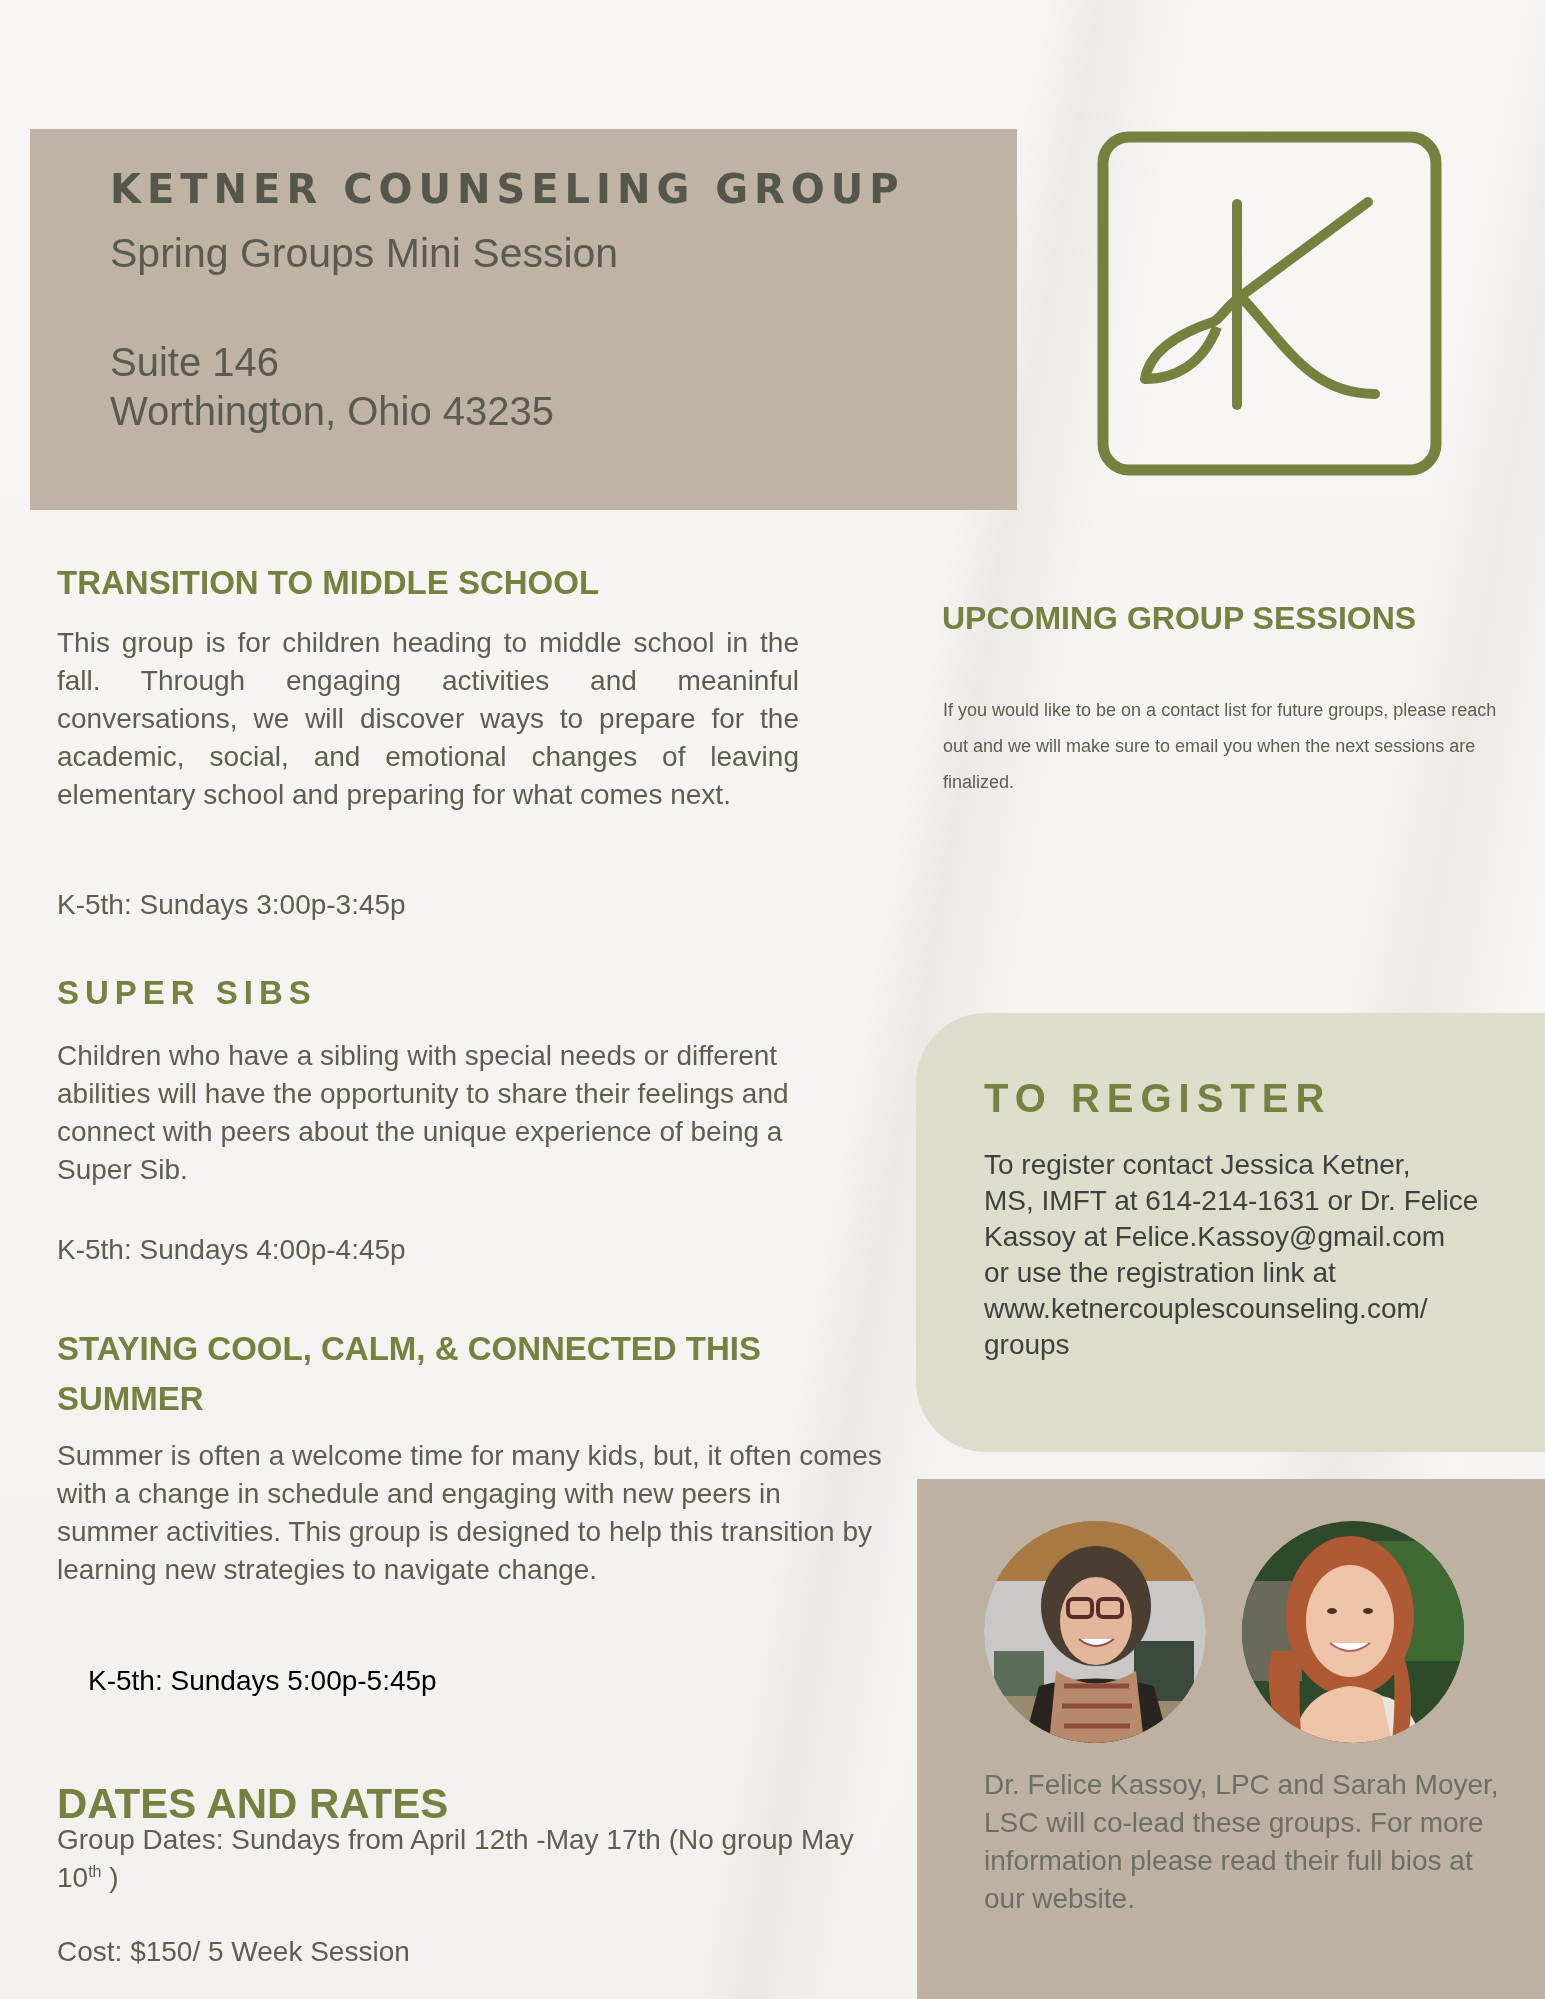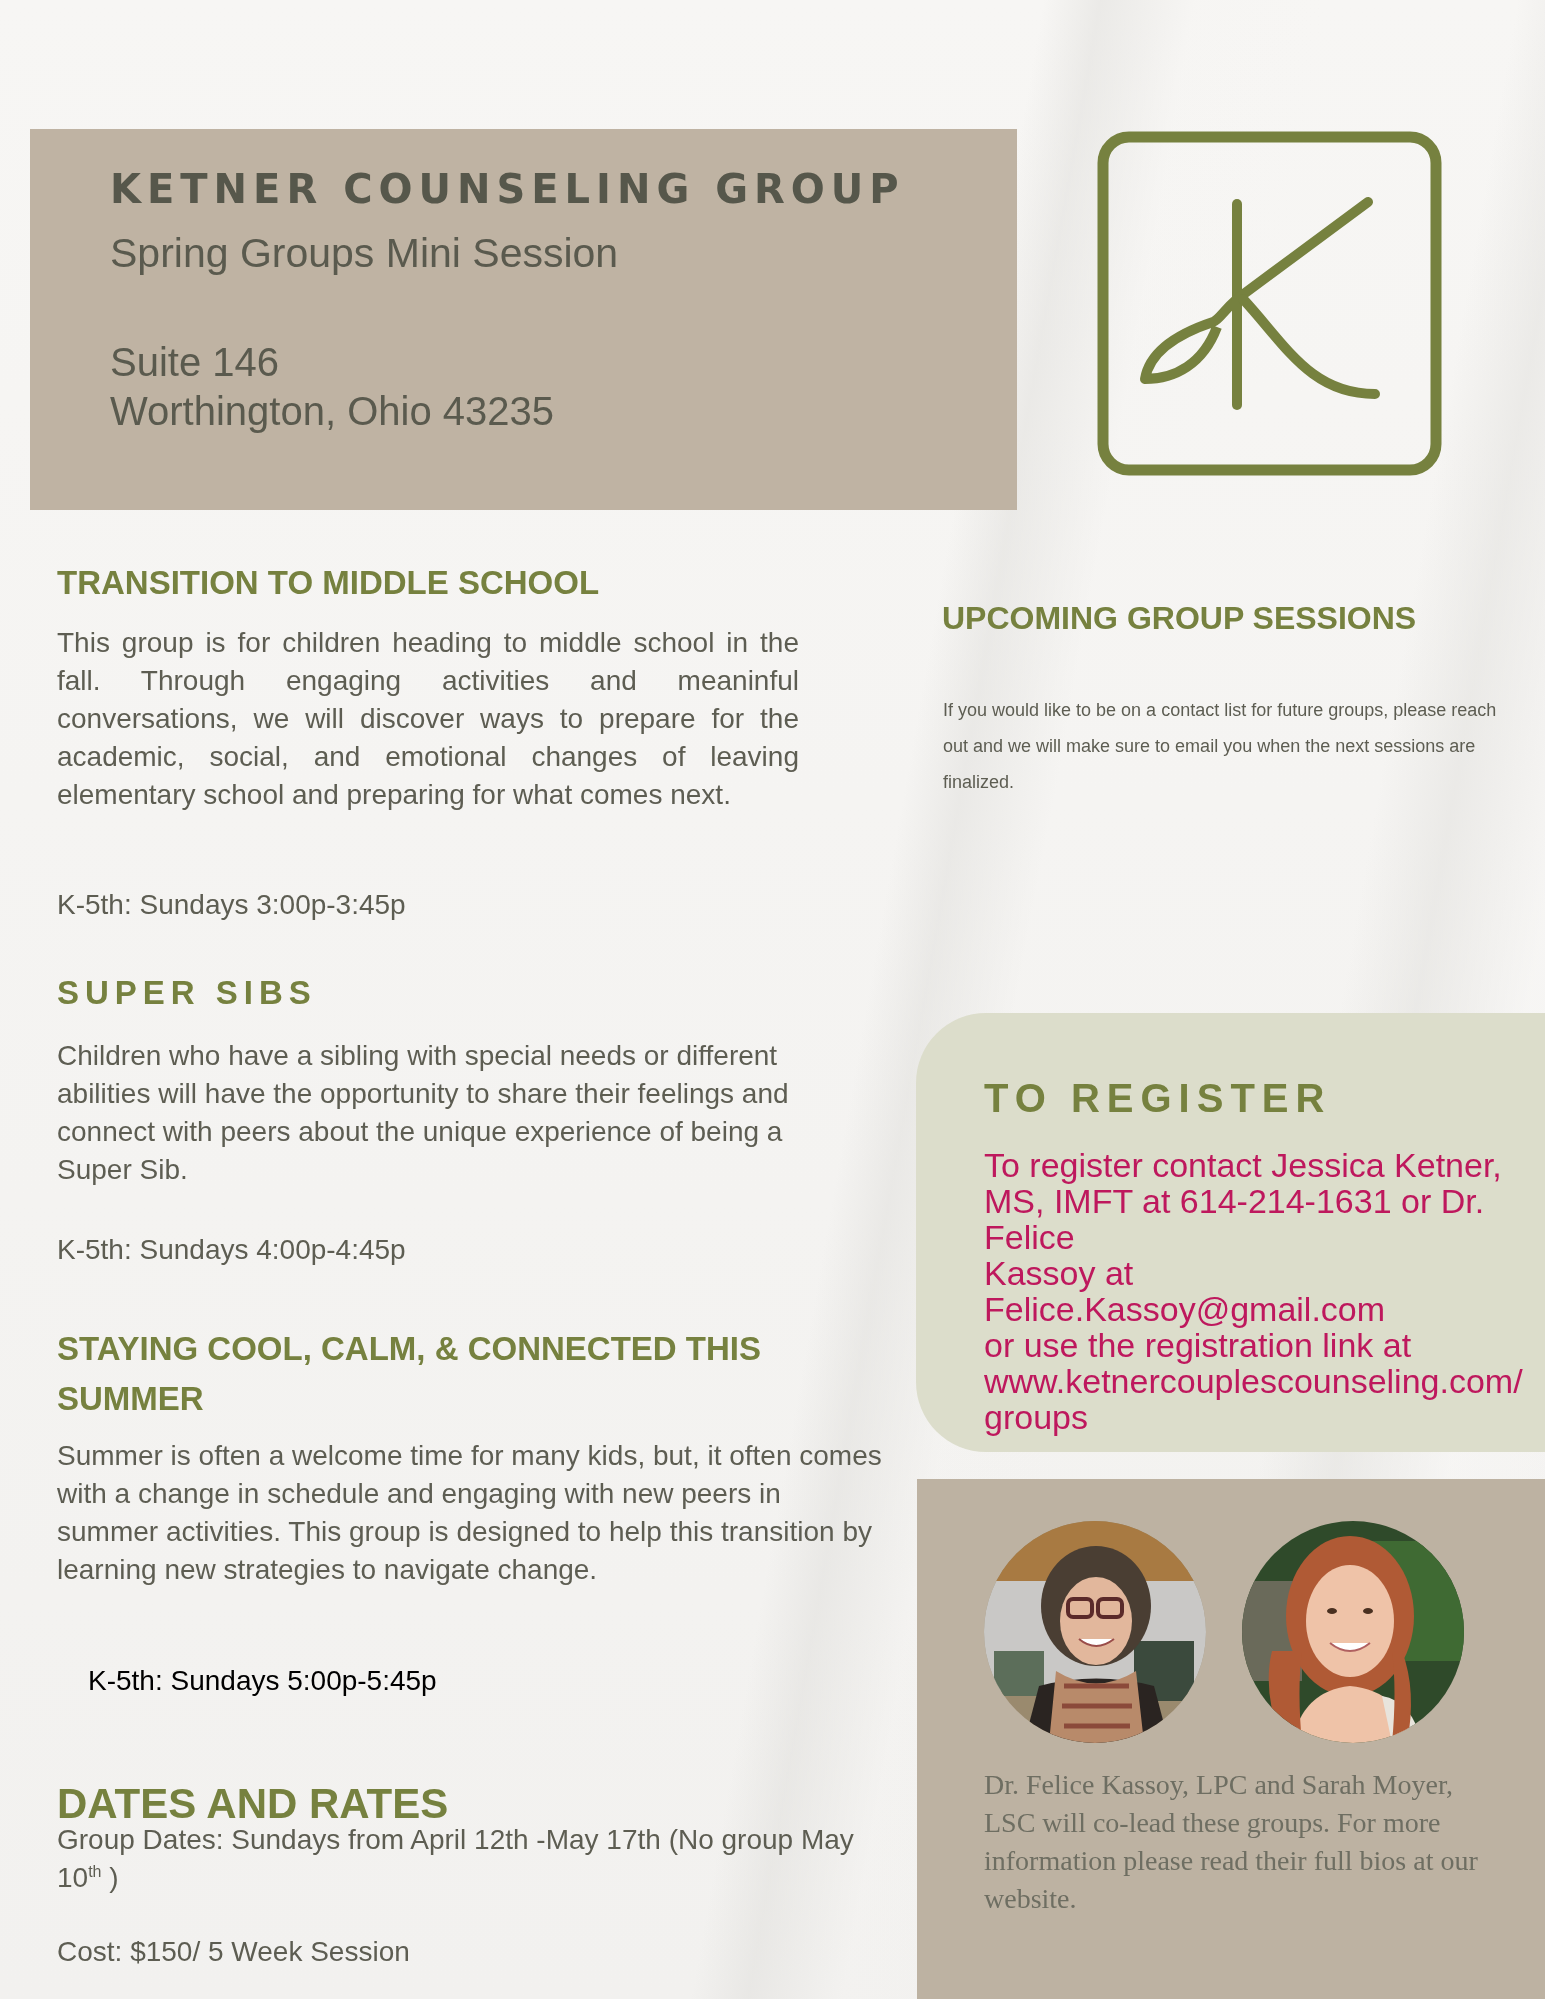--- a/index.html
+++ b/index.html
@@ -73,32 +73,32 @@
   
   .h-upcoming { left: 942px; top: 600px; font-size: 32px; }
   .b-upcoming { left: 943px; top: 692px; width: 580px; font-size: 18px; line-height: 36px; }
 
   .register-box {
     left: 916px; top: 1013px; width: 629px; height: 439px;
     background: #dcddcb;
     border-radius: 70px 0 0 70px;
   }
   .h-register { left: 984px; top: 1076px; font-size: 40px; letter-spacing: 7px; }
-  .b-register { left: 984px; top: 1147px; width: 520px; font-size: 34px; line-height: 36px; color: #be185d; }
+  .b-register { left: 984px; top: 1147px; width: 520px; font-size: 28px; line-height: 36px; color: #404040; }
 
   .bio-box {
     left: 917px; top: 1479px; width: 628px; height: 520px;
     background: #bdb2a2;
   }
   .photo {
     width: 222px; height: 222px; border-radius: 50%; overflow: hidden;
   }
   .photo-1 { left: 984px; top: 1521px; }
   .photo-2 { left: 1242px; top: 1521px; }
-  .b-bio { left: 984px; top: 1766px; width: 520px; font-size: 28px; line-height: 38px; color: #6e6e62; font-family: Liberation Serif, serif; }
+  .b-bio { left: 984px; top: 1766px; width: 520px; font-size: 28px; line-height: 38px; color: #6e6e62; }
 </style>
 </head>
 <body>
 
 <div class="bg-sheen"></div>
 
 <div class="abs header-box"></div>
 <div class="abs brand">KETNER COUNSELING GROUP</div>
 <div class="abs subtitle">Spring Groups Mini Session</div>
 <div class="abs address">

